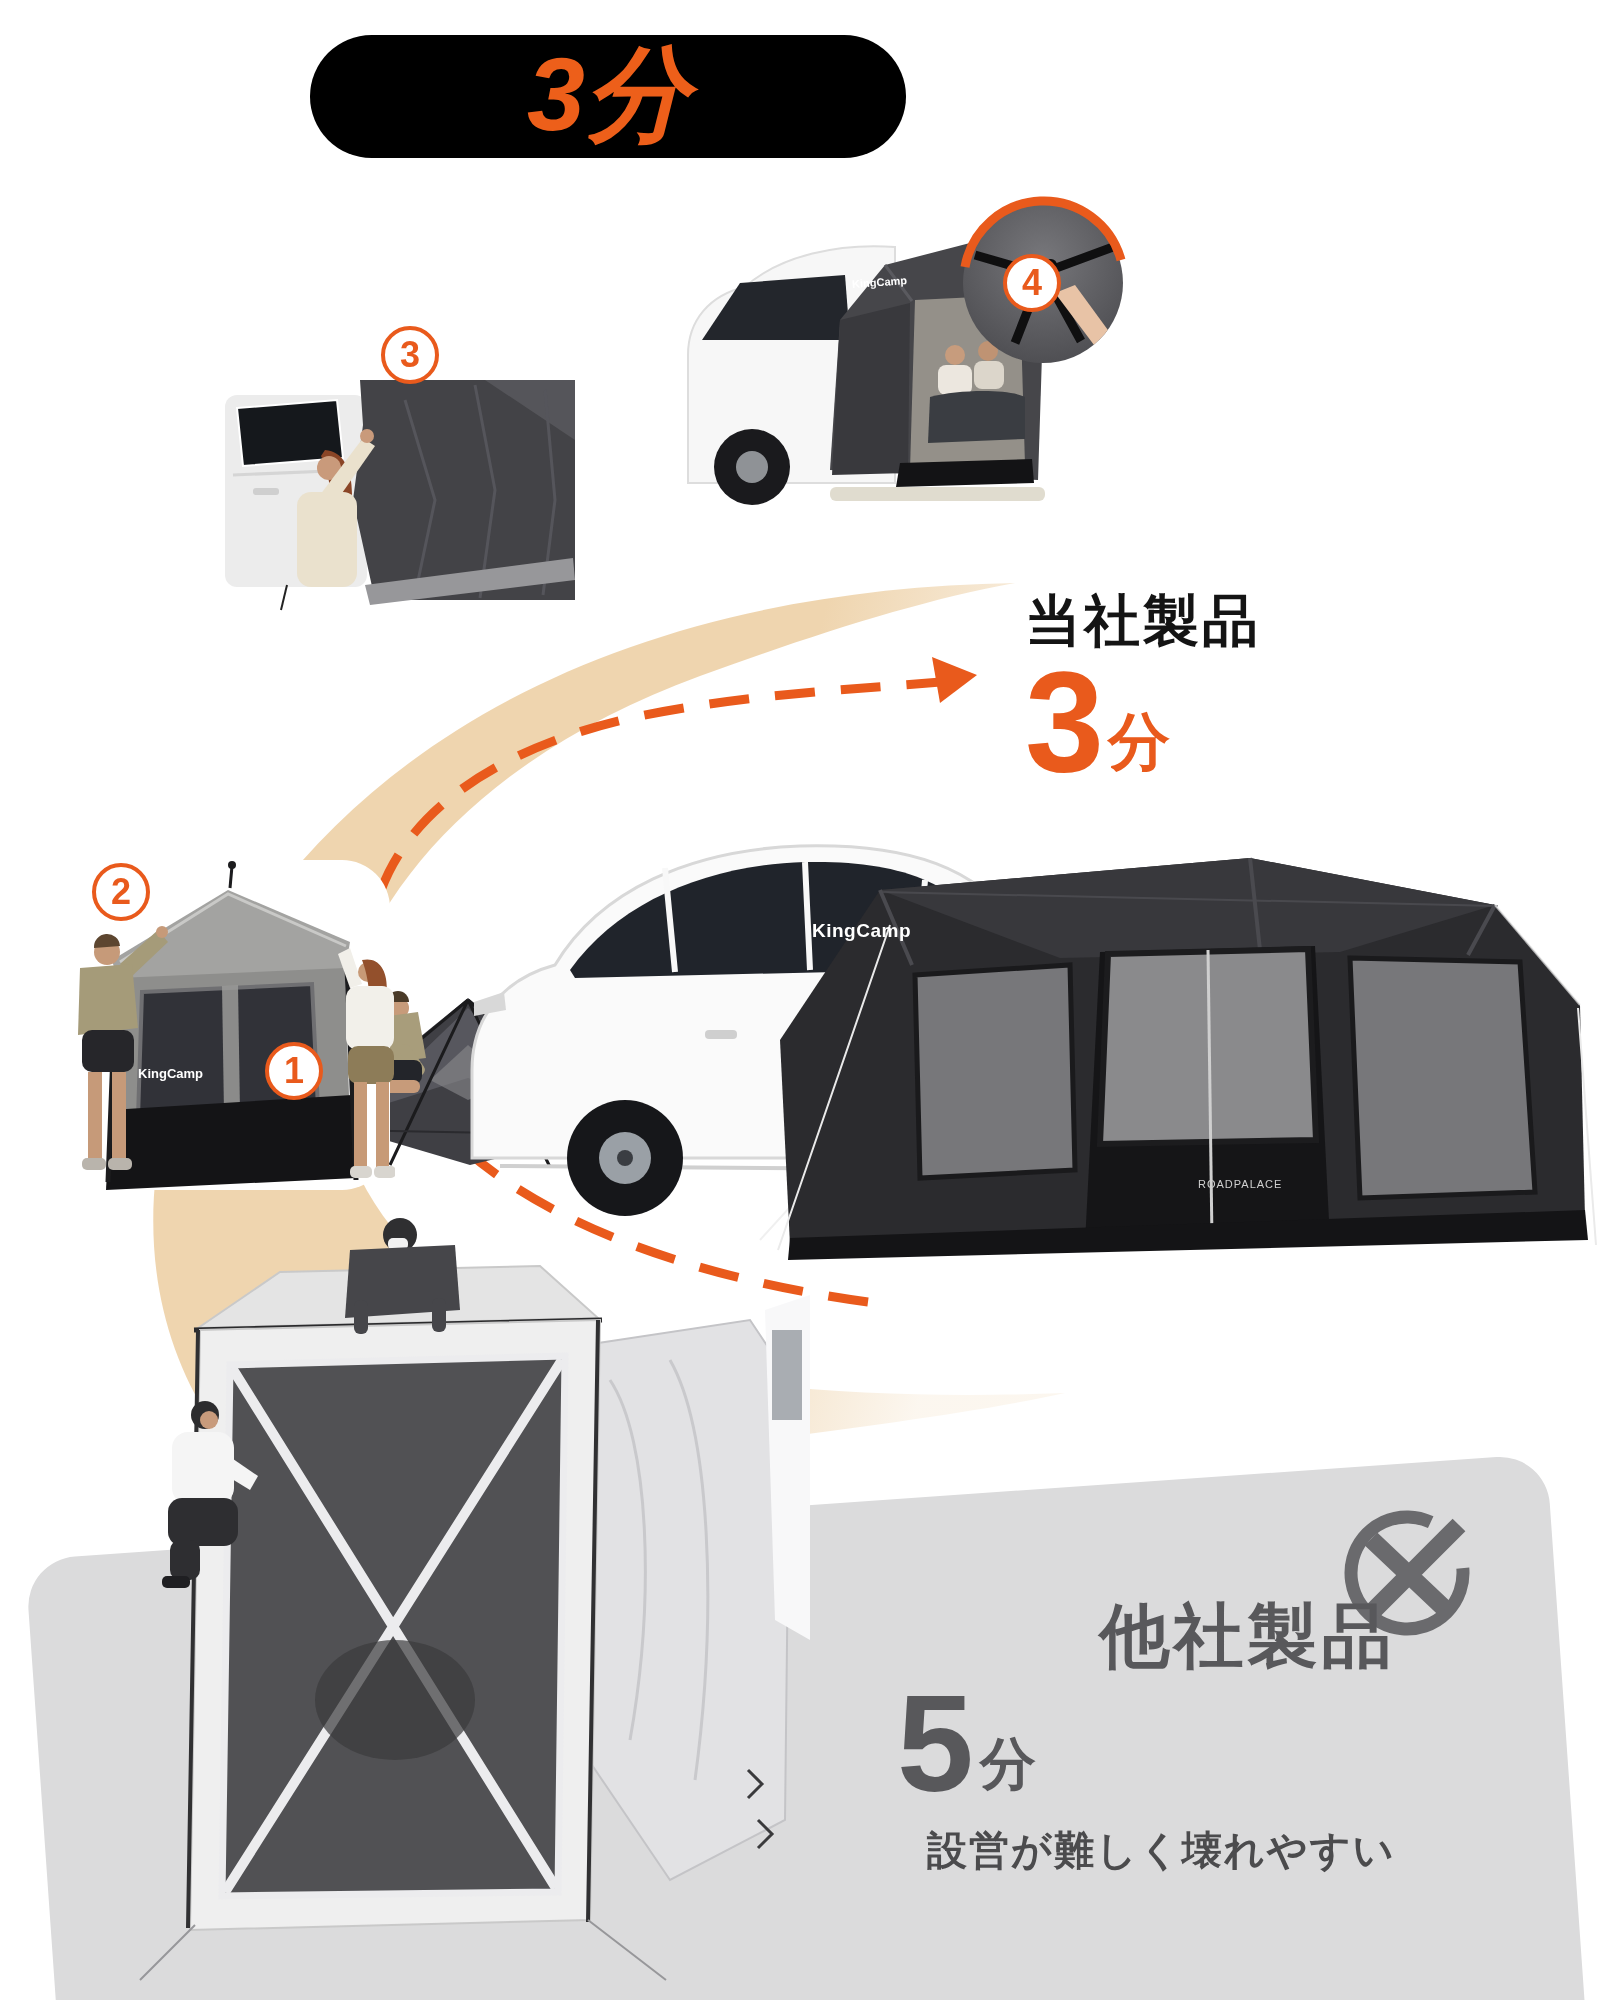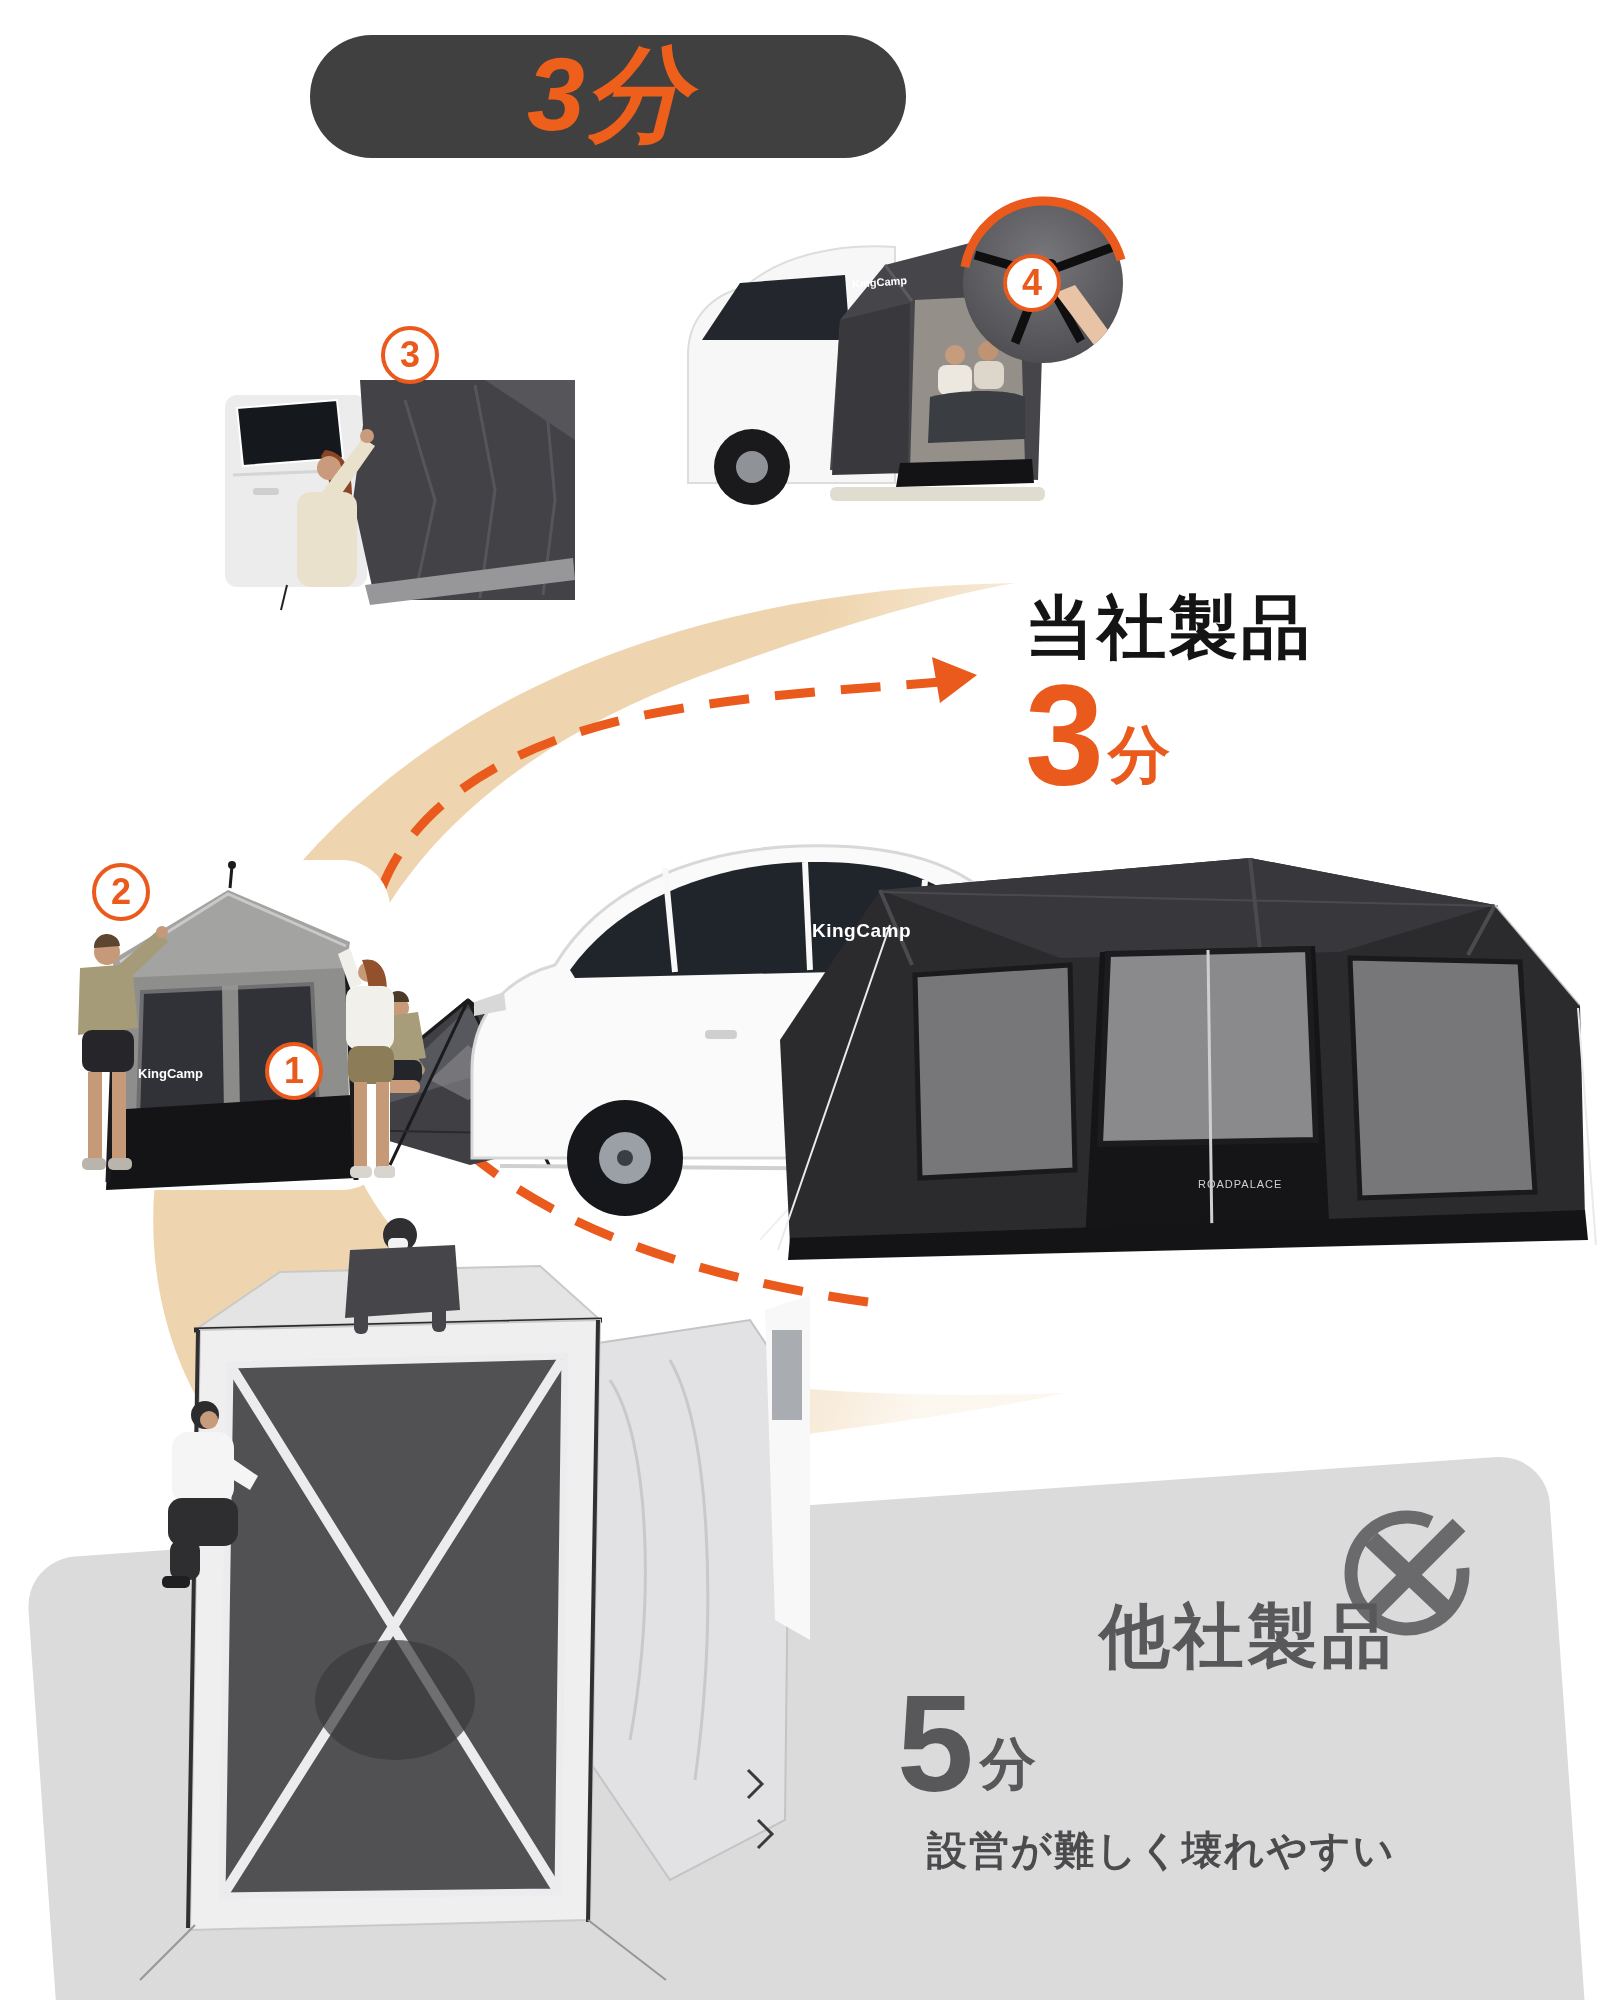--- a/index.html
+++ b/index.html
@@ -6,21 +6,21 @@
   .canvas{
     position:relative;width:1600px;height:2000px;overflow:hidden;
     background:#ffffff;font-family:"Liberation Sans","DejaVu Sans",sans-serif;
   }
   .abs{position:absolute;}
   svg{display:block;}
 
   
   .banner{
     left:310px;top:35px;width:596px;height:123px;
-    background:#404040;border-radius:62px;
+    background:#000000;border-radius:62px;
     display:flex;align-items:baseline;justify-content:center;gap:14px;
     z-index:6;
   }
   .banner-time{
     color:#ed5f1a;font-size:104px;font-weight:800;font-style:italic;
     letter-spacing:0px;line-height:123px;transform:translateY(-2px);
   }
   .banner-suffix{
     color:#ffffff;font-size:55px;font-weight:800;letter-spacing:3px;
   }
@@ -32,21 +32,21 @@
     display:flex;align-items:center;justify-content:center;z-index:7;
     line-height:1;
   }
   .m1{left:265px;top:1042px;}
   .m2{left:92px;top:863px;}
   .m3{left:381px;top:326px;}
   .m4{left:1003px;top:254px;}
 
   
   .ours{left:1025px;top:592px;z-index:7;}
-  .ours-title{font-size:69px;font-weight:900;color:#141414;letter-spacing:3px;line-height:1.05;}
+  .ours-title{font-size:56px;font-weight:900;color:#141414;letter-spacing:3px;line-height:1.05;}
   .time-row{display:flex;align-items:flex-end;margin-top:4px;}
   .ours .time-num{font-size:142px;font-weight:800;color:#e95a1c;line-height:0.95;}
   .ours .time-unit{font-size:62px;font-weight:800;color:#e95a1c;padding-bottom:6px;padding-left:4px;}
   .ours-desc{font-size:40px;font-weight:700;color:#1a1a1a;letter-spacing:1px;margin-top:10px;white-space:nowrap;}
 
   
   .theirs{left:897px;top:1600px;z-index:7;text-align:right;}
   .theirs-title{font-size:70px;font-weight:900;color:#58585b;letter-spacing:4px;line-height:1.05;}
   .theirs .time-num{font-size:138px;font-weight:800;color:#58585b;line-height:0.95;}
   .theirs .time-unit{font-size:56px;font-weight:800;color:#58585b;padding-bottom:6px;padding-left:6px;}

